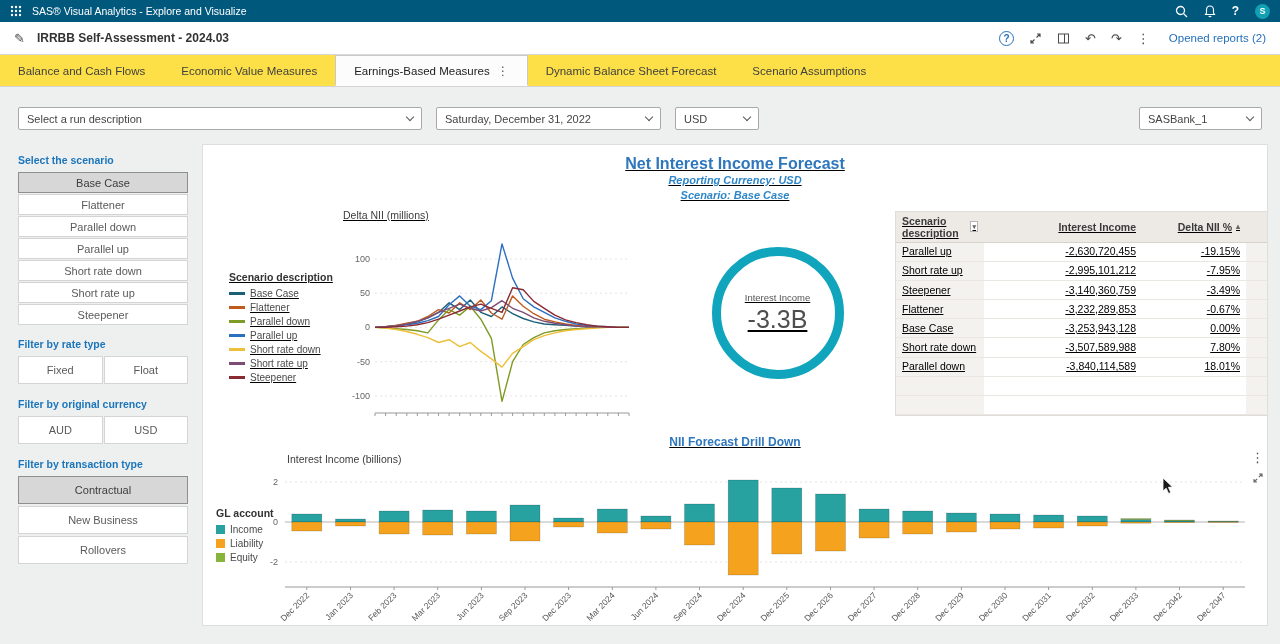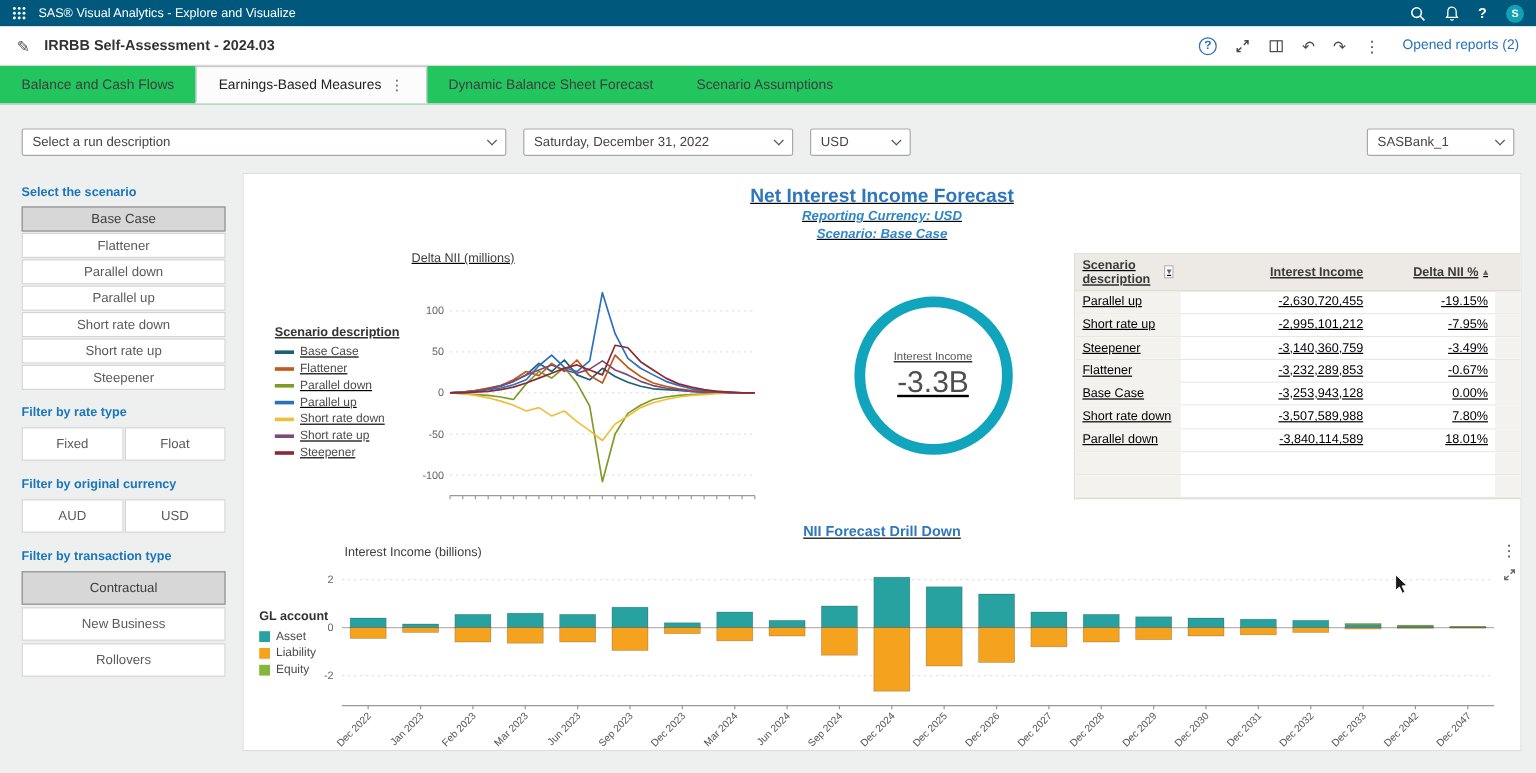--- a/index.html
+++ b/index.html
@@ -16,21 +16,21 @@
   
   .report-bar{height:33px;background:#fff;border-bottom:1px solid #d8d8d8;display:flex;align-items:center;padding:0 14px;gap:12px;}
   .pencil{font-size:13px;color:#4a4a4a;}
   .report-title{font-size:12px;font-weight:bold;color:#333;}
   .rb-right{margin-left:auto;display:flex;align-items:center;gap:15px;color:#4a4a4a;}
   .help-circle{width:15px;height:15px;border-radius:50%;border:1.5px solid #2670ba;color:#2670ba;font-size:10px;font-weight:bold;display:flex;align-items:center;justify-content:center;}
   .rb-glyph{font-size:13px;color:#4a4a4a;line-height:1;}
   .opened{color:#2670ba;font-size:11.5px;margin-left:4px;}
 
   
-  .tabbar{height:32px;background:#22c55e;border-bottom:1px solid #d4d4d4;display:flex;align-items:stretch;}
+  .tabbar{height:32px;background:#fde047;border-bottom:1px solid #d4d4d4;display:flex;align-items:stretch;}
   .tab{display:flex;align-items:center;padding:0 18px;font-size:11.5px;color:#3f3f3f;gap:7px;cursor:pointer;}
   .tab.active{background:#fcfcfc;border:1px solid #c9c9c9;border-bottom-color:#fcfcfc;color:#222;}
   .tab-kebab{color:#555;font-size:12px;}
 
   
   .filterbar{display:flex;gap:14px;padding:20px 18px 14px 18px;}
   .dropdown{height:23px;background:#fff;border:1px solid #a9a9a9;border-radius:2px;display:flex;align-items:center;justify-content:space-between;padding:0 8px;font-size:11px;color:#444;cursor:pointer;}
   .dd-0{width:404px;}.dd-1{width:225px;}.dd-2{width:84px;}.dd-3{width:290px;}.dd-4{width:123px;margin-left:auto;}
   .chev{width:6px;height:6px;border-right:1.4px solid #555;border-bottom:1.4px solid #555;transform:rotate(45deg);margin-top:-3px;flex:none;margin-left:8px;}
 
@@ -158,20 +158,23 @@
       <span class="rb-glyph">↶</span>
       <span class="rb-glyph">↷</span>
       <span class="rb-glyph">⋮</span>
       <span class="opened">Opened reports (2)</span>
     </span>
   </div>
 
   <nav class="tabbar">
     <div class="tab">
         <span>Balance and Cash Flows</span>
+      </div>
+    <div class="tab">
+        <span>Economic Value Measures</span>
       </div>
     <div class="tab active">
         <span>Earnings-Based Measures</span>
         <span class="tab-kebab">⋮</span>
       </div>
     <div class="tab">
         <span>Dynamic Balance Sheet Forecast</span>
       </div>
     <div class="tab">
         <span>Scenario Assumptions</span>
@@ -397,21 +400,21 @@
       </div>
 
       <div class="drill-title">NII Forecast Drill Down</div>
 
       <div class="row2">
         <div class="chart-title bar-title">Interest Income (billions)</div>
         <div class="bar-legend" id="bar-legend">
             <div class="legend-title">GL account</div>
             <div class="legend-row">
               <span class="swatch box" style="background: rgb(39, 162, 160);"></span>
-              <span class="legend-label">Asset</span>
+              <span class="legend-label">Income</span>
             </div>
             <div class="legend-row">
               <span class="swatch box" style="background: rgb(245, 163, 31);"></span>
               <span class="legend-label">Liability</span>
             </div>
             <div class="legend-row">
               <span class="swatch box" style="background: rgb(134, 181, 60);"></span>
               <span class="legend-label">Equity</span>
             </div>
           </div>

